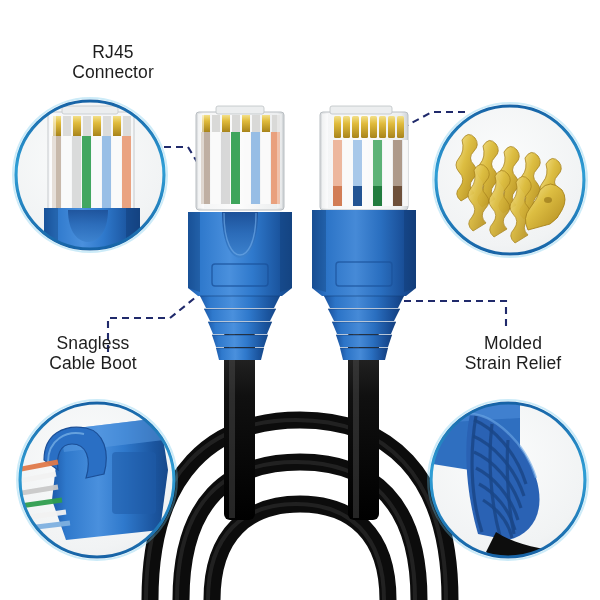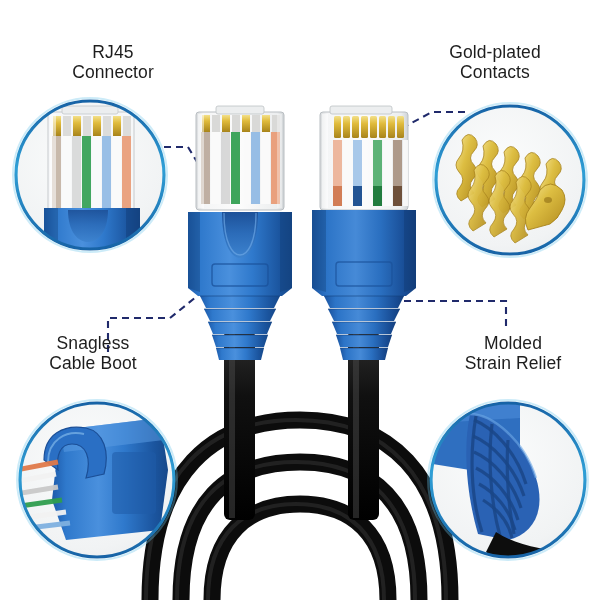--- a/index.html
+++ b/index.html
@@ -411,22 +411,20 @@
         <path d="M442 560 C 432 520, 434 460, 446 424" stroke="#0d0d0d" stroke-width="0" fill="none"></path>
       </g>
       <circle cx="508" cy="480" r="77" fill="none" stroke="url(#ringGrad)" stroke-width="3.2"></circle>
       <circle cx="508" cy="480" r="80" fill="none" stroke="#6ec6ec" stroke-width="2" opacity="0.35"></circle>
     </g>
   </svg>
 
   <div class="callout-label" id="label-rj45">RJ45
 Connector</div>
 
-  <div class="callout-label" id="label-gold">Gold-plated
-Contacts</div>
 
   <div class="callout-label" id="label-boot">Snagless
 Cable Boot</div>
 
   <div class="callout-label" id="label-strain">Molded
 Strain Relief</div>
 
 </div>
 
 </body></html>

